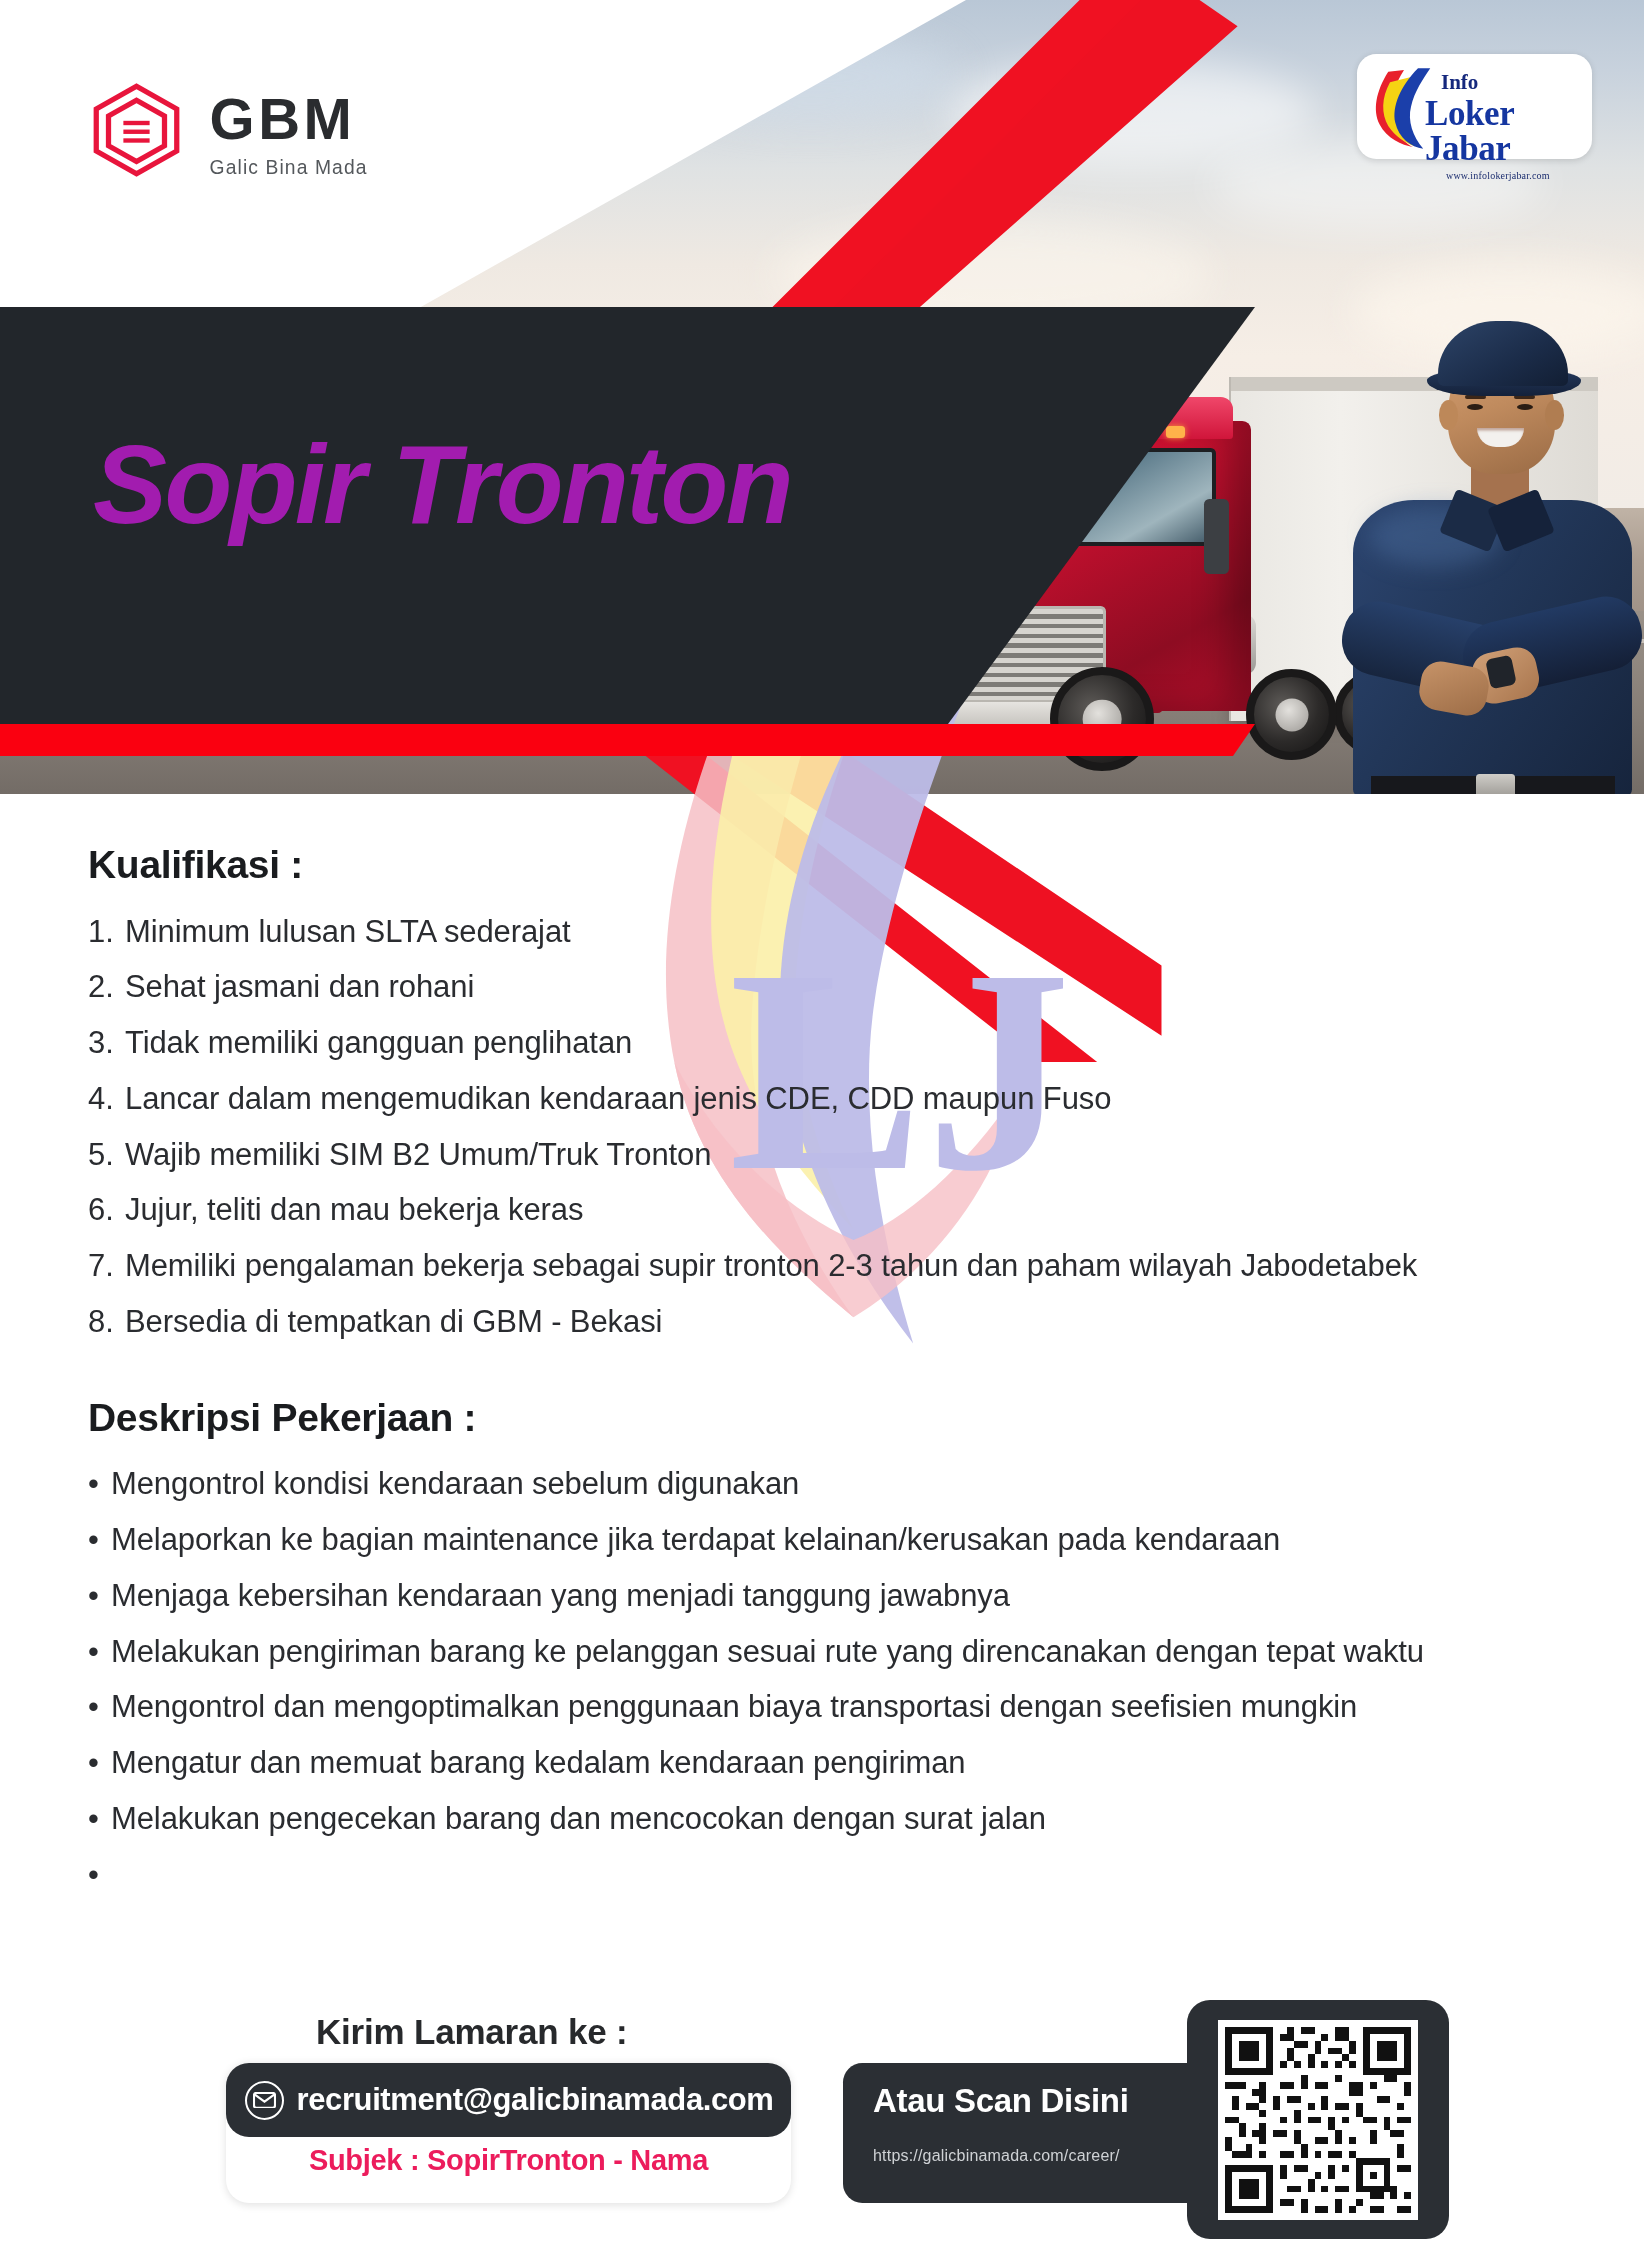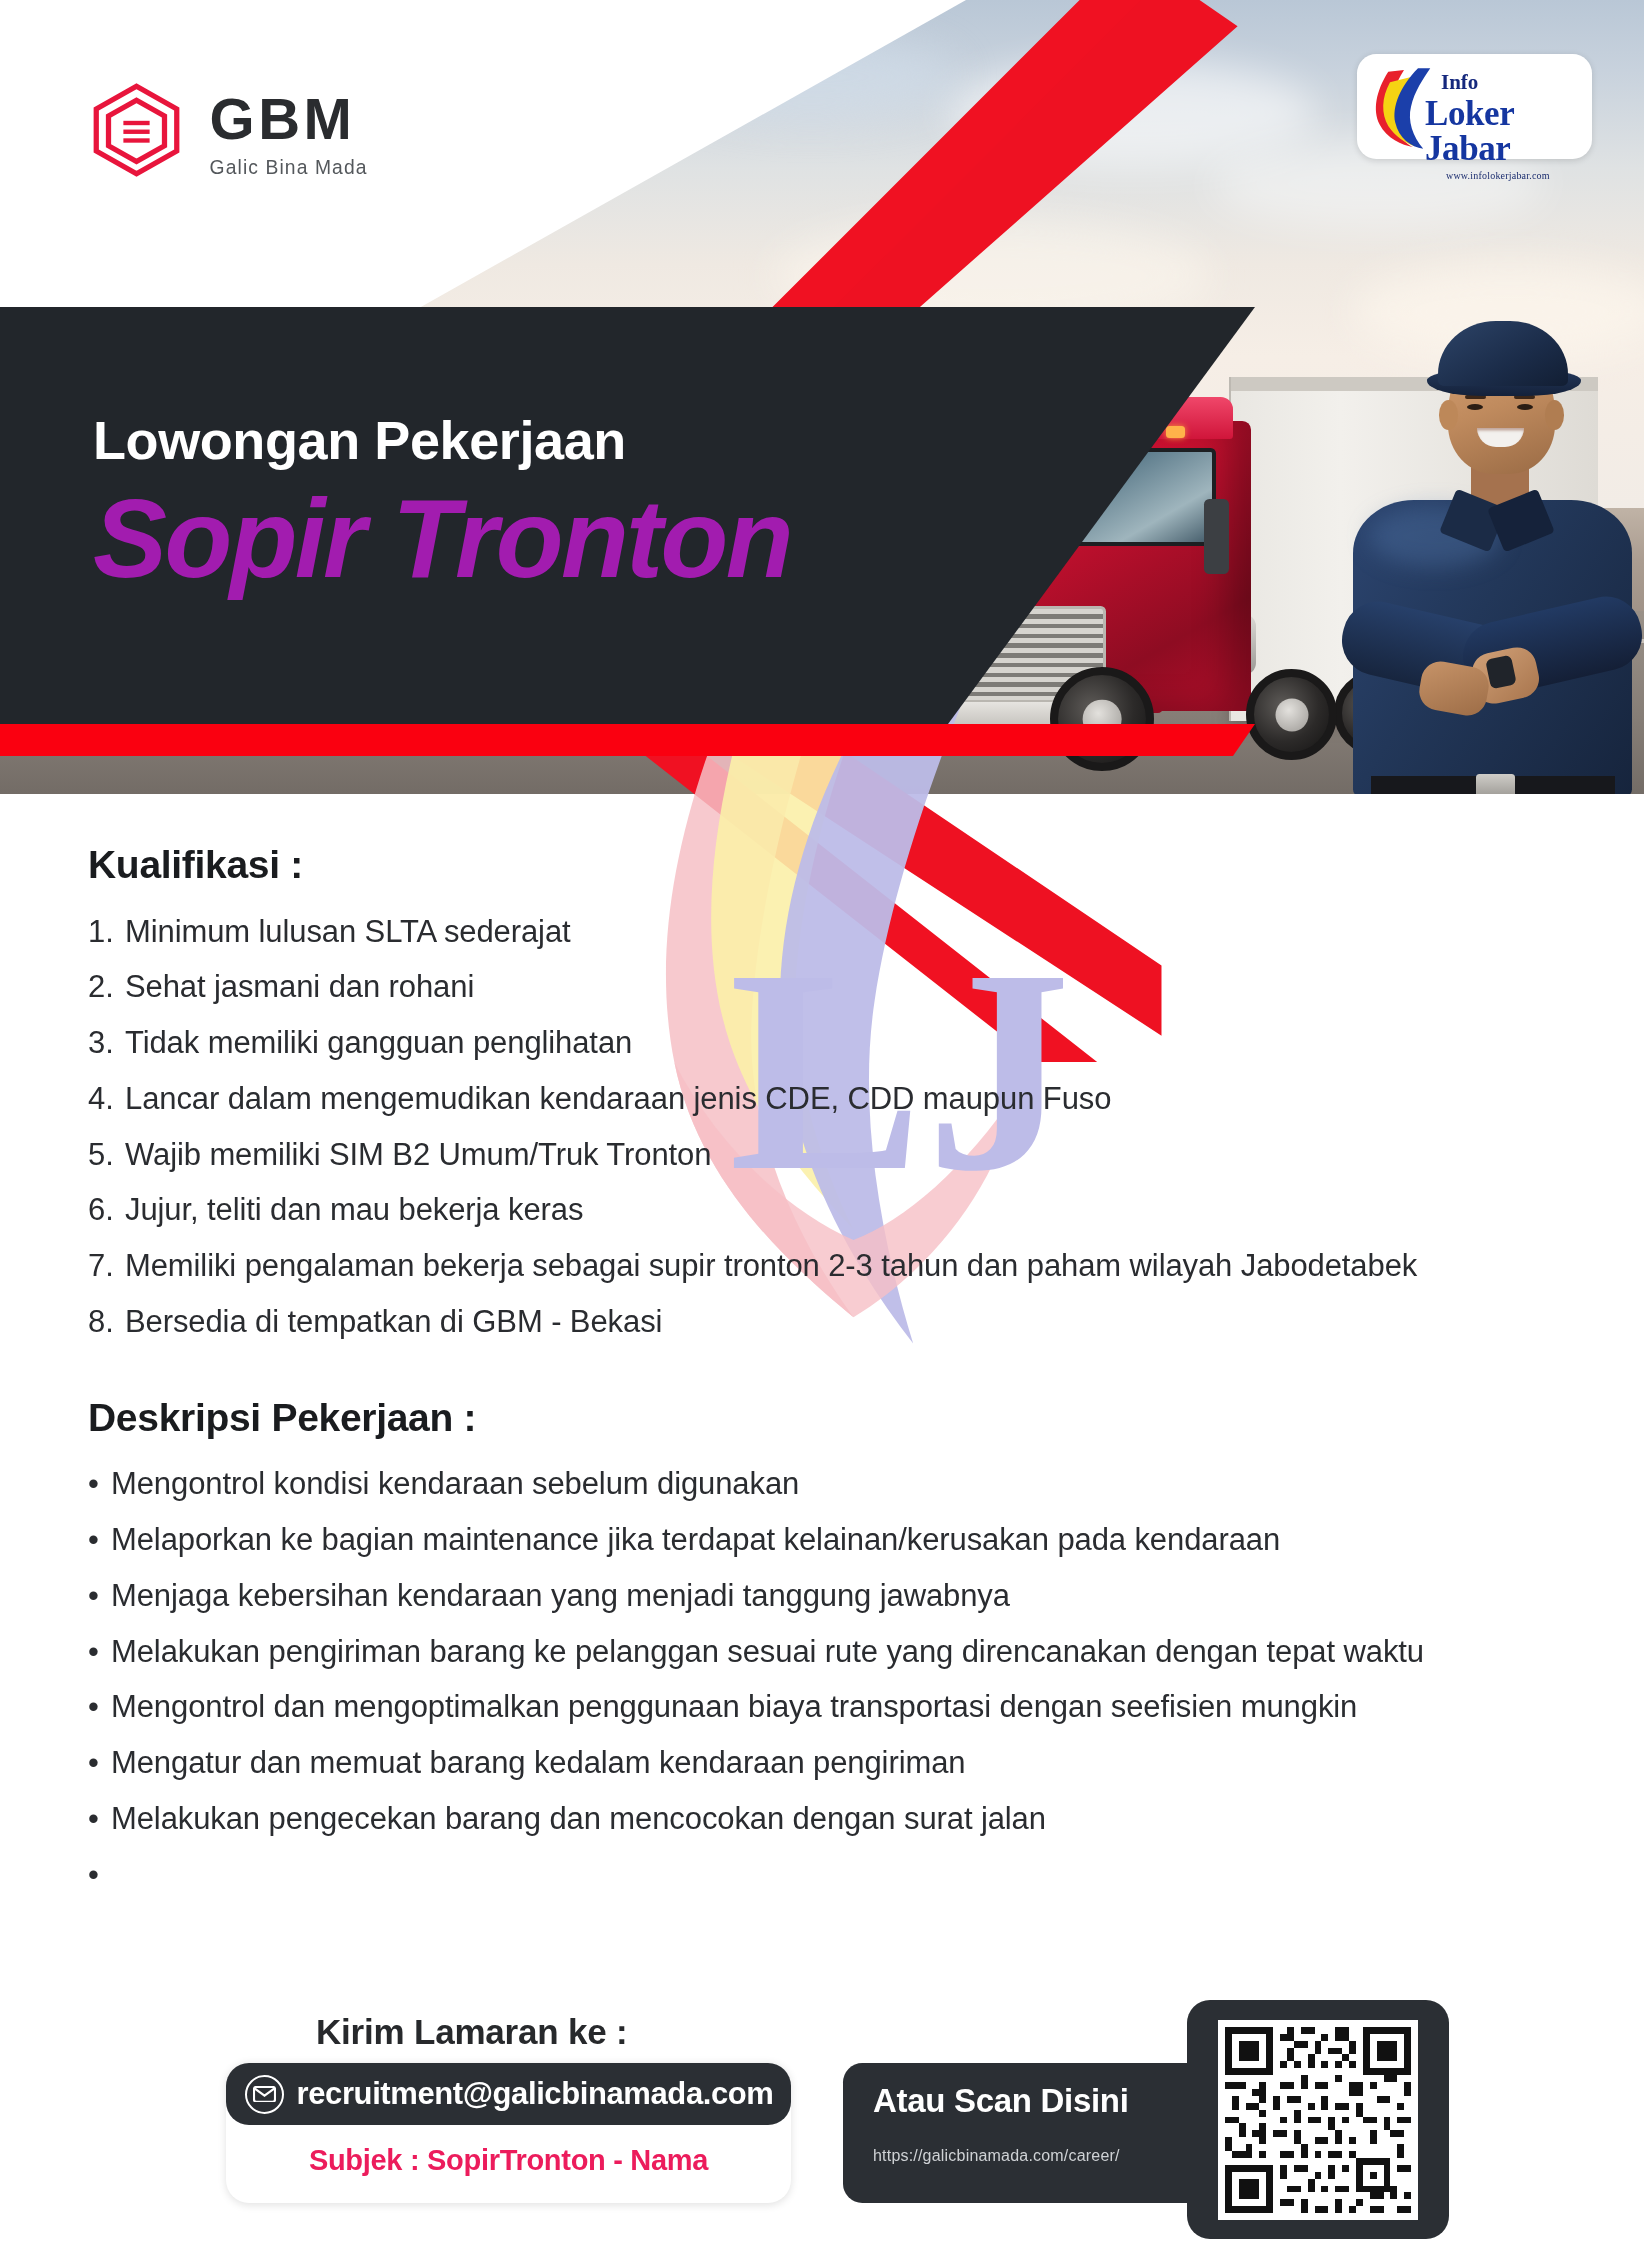--- a/index.html
+++ b/index.html
@@ -334,21 +334,21 @@
     font-size:35px; font-weight:700; color:#27292c;
     letter-spacing:-0.2px;
   }
   .contact-card {
     position:absolute; left:226px; top:70px;
     width:565px; height:140px;
     background:#ffffff; border-radius:23px;
     box-shadow:0 1.8px 8px rgba(0,0,0,.12);
   }
   .email-pill {
-    position:absolute; left:0; top:0; width:565px; height:62px;
+    position:absolute; left:0; top:0; width:565px; height:74px;
     background:#2b2f34; border-radius:23px;
     display:flex; align-items:center; padding-left:19.3px;
   }
   .mail-glyph {
     width:39px; height:39px; border-radius:50%;
     border:2.6px solid #ffffff; margin-right:12.3px;
     display:flex; align-items:center; justify-content:center;
     flex:0 0 auto;
   }
   .email-text {
@@ -471,21 +471,20 @@
                C400 660 378 520 396 400 C416 266 470 120 520 0 Z" fill="#bdbce8" opacity="0.95"></path>
       <path d="M168 470 C196 608 300 700 372 760 C470 700 540 600 560 500
                C500 590 430 650 372 672 C300 640 220 570 168 470 Z" fill="#f6bfc6" opacity="0.8"></path>
     </svg>
     <div class="wm-lj">LJ</div>
   </div>
 
   <div class="banner"></div>
   <div class="red-stripe"></div>
   <div class="banner-text">
-    <div class="kicker">Lowongan Pekerjaan</div>
     <div class="job-title">Sopir Tronton</div>
   </div>
 
   <div class="gbm-logo">
     <div class="gbm-mark">
       <svg width="97" height="98" viewBox="0 0 110 112">
         <g fill="none" stroke="#e8153c" stroke-width="6">
           <path d="M55 6 L101 32 L101 80 L55 106 L9 80 L9 32 Z"></path>
           <path d="M55 22 L87 40 L87 74 L55 92 L23 74 L23 40 Z"></path>
         </g>

